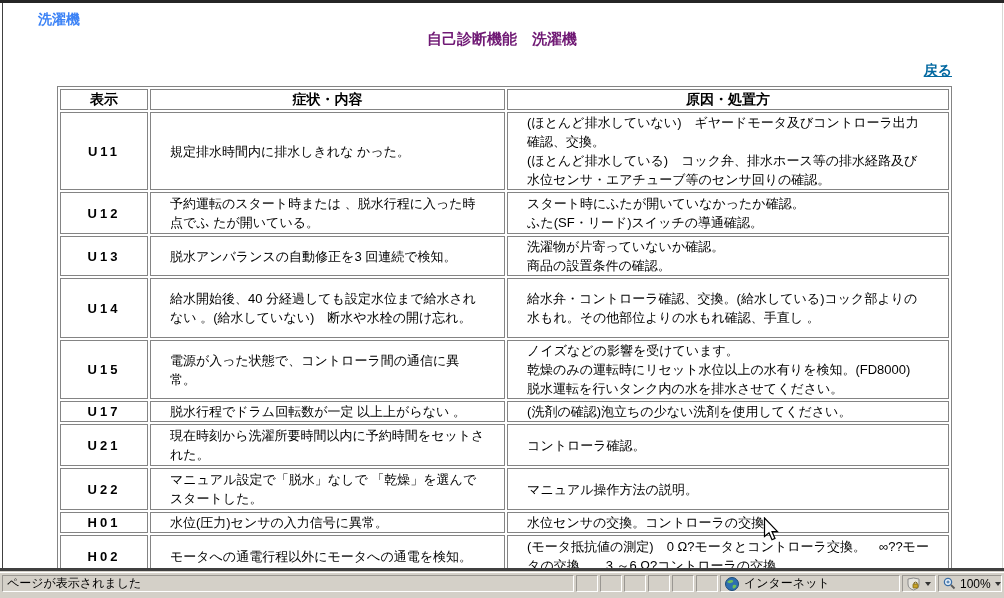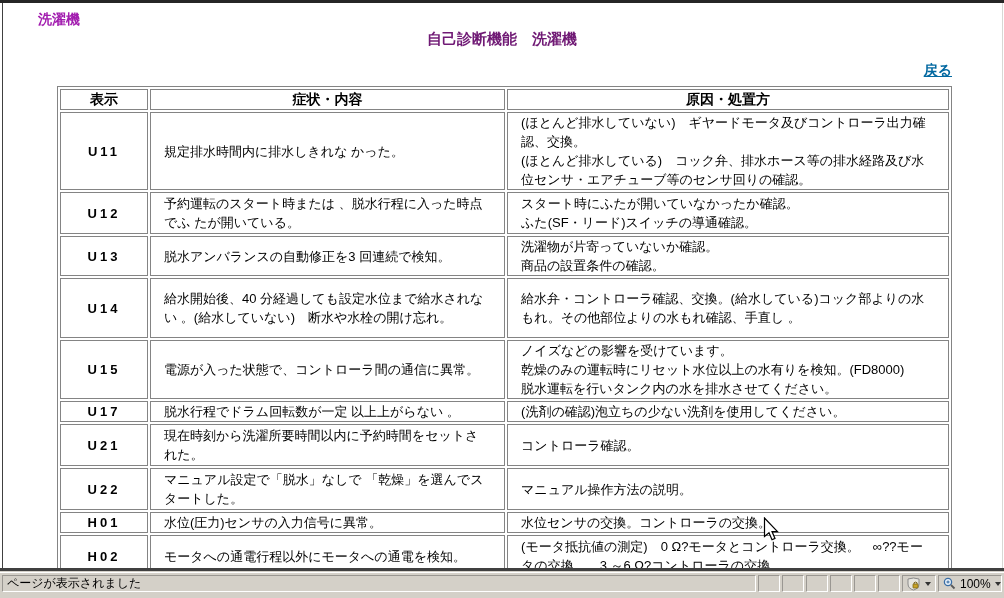--- a/index.html
+++ b/index.html
@@ -2,30 +2,30 @@
 <html><head>
 <meta charset="utf-8">
 <style>
   * { margin:0; padding:0; box-sizing:border-box; }
   html,body { width:1004px; height:598px; overflow:hidden; background:#fff;
     font-family:"Liberation Sans","DejaVu Sans",sans-serif; }
   .window-top-edge { position:absolute; left:0; top:0; width:1004px; height:3px; background:#262626; }
   .window-left-edge { position:absolute; left:2px; top:3px; width:1px; height:565px; background:#404040; }
   .window-right-edge { position:absolute; left:1002px; top:3px; width:1px; height:565px; background:#d8d8d4; }
 
-  .app-title { position:absolute; left:38px; top:11px; font-size:14px; font-weight:bold; color:#a21caf; }
+  .app-title { position:absolute; left:38px; top:11px; font-size:14px; font-weight:bold; color:#3b82f6; }
   .page-title { position:absolute; left:0; top:30px; width:1004px; text-align:center;
     font-size:15px; font-weight:bold; color:#701a75; }
   .back-link { position:absolute; right:52px; top:62px; font-size:14px; font-weight:bold;
     color:#0369a1; text-decoration:underline; cursor:pointer; }
 
   table.diag { position:absolute; left:57px; top:86px; width:895px;
     border-collapse:separate; border-spacing:2px; border:1px solid #848484; background:#fff; }
   table.diag th, table.diag td { border:1px solid #848484; font-size:13px; line-height:19px;
-    vertical-align:middle; padding:0 13px; color:#000; white-space:pre-line; }
+    vertical-align:middle; padding:0 19px; color:#000; white-space:pre-line; }
   table.diag th { font-size:14px; font-weight:bold; text-align:center; height:20px; white-space:nowrap; }
   td.code { text-align:center; font-weight:bold; font-size:14px; letter-spacing:3px; white-space:nowrap; }
   tr.h76 { height:76px; } tr.h60 { height:60px; } tr.h56 { height:56px; }
   tr.h42 { height:42px; } tr.h38 { height:38px;border-radius:13px; } tr.h20 { height:20px; }
 
   .statusbar { position:absolute; left:0; top:568px; width:1004px; height:30px;
     background:#d4d0c8; border-top:3px solid #404040; }
   .statusbar-inner { position:absolute; left:0; top:1px; width:1004px; height:22px;
     border-top:1px solid #fff; display:flex; align-items:stretch; padding:2px 2px 2px 2px; gap:2px; }
   .pane { border:1px solid; border-color:#9a9792 #ffffff #ffffff #9a9792;
@@ -124,20 +124,31 @@
 
 <div class="statusbar">
   <div class="statusbar-inner">
     <div class="pane pane-msg">ページが表示されました</div>
     <div class="pane pane-sm"></div>
     <div class="pane pane-sm"></div>
     <div class="pane pane-sm"></div>
     <div class="pane pane-sm"></div>
     <div class="pane pane-sm"></div>
     <div class="pane pane-sm"></div>
+    <div class="pane pane-zone">
+      <span class="icon">
+        <svg width="14" height="14" viewBox="0 0 14 14">
+          <circle cx="7" cy="7" r="6.5" fill="#2e6fb0"></circle>
+          <path d="M2 5 Q4 2.5 7 3 Q9 3.5 8 5 Q6 6.5 4 6 Z" fill="#6fbf5a"></path>
+          <path d="M8 8 Q11 7 11.5 9 Q10 12 8 11.5 Q7 10 8 8 Z" fill="#6fbf5a"></path>
+          <circle cx="7" cy="7" r="6.5" fill="none" stroke="#1c4a77" stroke-width="1"></circle>
+        </svg>
+      </span>
+      <span>インターネット</span>
+    </div>
     <div class="pane pane-shield">
       <span class="icon">
         <svg width="13" height="14" viewBox="0 0 13 14">
           <path d="M1 2 L6.5 1 L12 2 L12 7 Q12 11.5 6.5 13 Q1 11.5 1 7 Z" fill="#e8e6e0" stroke="#8a8a8a" stroke-width="1"></path>
           <rect x="6" y="7" width="5" height="4" rx="0.5" fill="#c9a227" stroke="#7a6417" stroke-width="0.8"></rect>
           <path d="M7 7 V5.8 Q8.5 4.4 10 5.8 V7" fill="none" stroke="#7a6417" stroke-width="1"></path>
         </svg>
       </span>
       <span class="drop-arrow"></span>
     </div>

